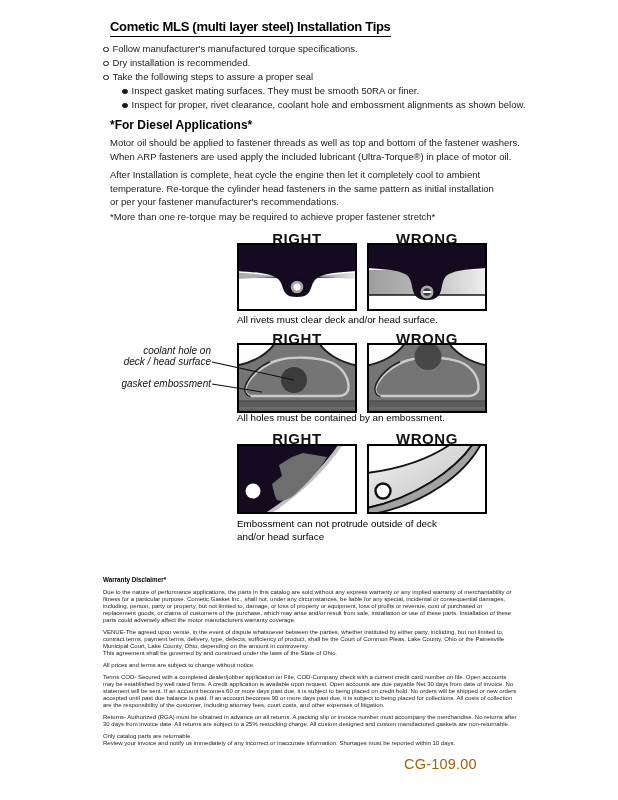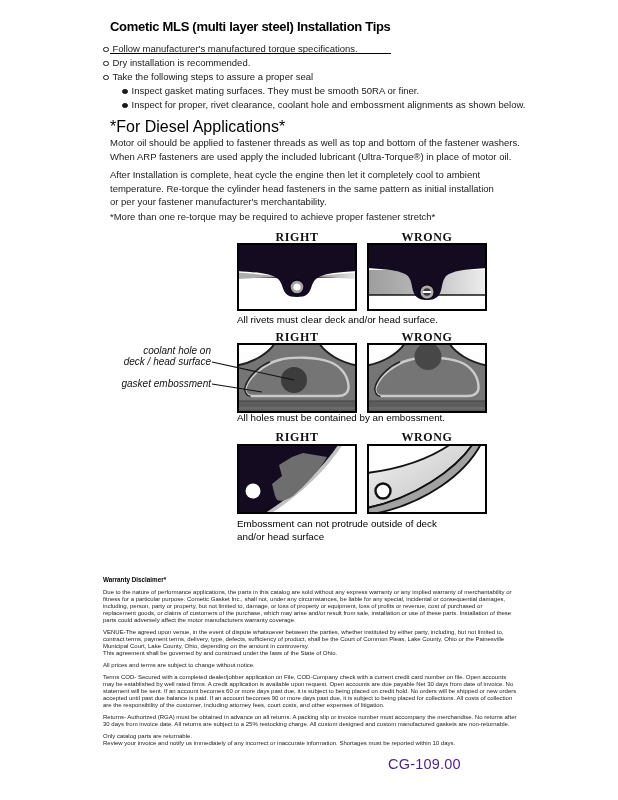--- a/index.html
+++ b/index.html
@@ -1,47 +1,47 @@
 <!DOCTYPE html>
 <html><head>
 <meta charset="utf-8">
 <style>
   html,body{margin:0;padding:0;background:#fff;}
   .page{position:relative;width:618px;height:800px;background:#ffffff;
         font-family:"Liberation Sans",sans-serif;color:#1a1a1a;overflow:hidden;}
 
   .title{position:absolute;left:110px;top:19px;font-size:13px;font-weight:bold;
          letter-spacing:-0.3px;color:#000;border-bottom:1.5px solid #000;
-         padding-bottom:19px;white-space:nowrap;}
+         padding-bottom:2px;white-space:nowrap;}
 
   .bullets{position:absolute;left:103px;top:42px;}
   .b-row{display:flex;align-items:flex-start;line-height:14px;font-size:9.5px;white-space:nowrap;}
   .dot{flex:0 0 auto;width:3.5px;height:3.5px;border:1px solid #1a1a1a;border-radius:50%;
        margin:4.5px 4px 0 0;}
   .b-row.sub{margin-left:19px;}
   .b-row.sub .dot{background:#1a1a1a;}
 
-  .diesel-heading{position:absolute;left:110px;top:118px;font-size:16px;font-weight:normal;color:#000;}
+  .diesel-heading{position:absolute;left:110px;top:118px;font-size:12px;font-weight:bold;color:#000;}
   .para{position:absolute;left:110px;font-size:9.5px;line-height:13.5px;}
   .para div{white-space:nowrap;}
   .p1{top:136px;} .p2{top:168px;} .pnote{top:210px;text-align:right;}
 
-  .dg-label{position:absolute;width:120px;text-align:center;font-size:12px;font-weight:600;
-            letter-spacing:0.6px;color:#111;font-family:Liberation Serif, serif;}
+  .dg-label{position:absolute;width:120px;text-align:center;font-size:15px;font-weight:600;
+            letter-spacing:0.6px;color:#111;}
   .panel{position:absolute;width:120px;display:block;}
   .caption{position:absolute;left:237px;font-size:9.8px;font-weight:normal;color:#000;
            white-space:nowrap;line-height:12.5px;}
   .callout{position:absolute;right:407px;text-align:right;font-size:10px;line-height:11px;
            color:#111;white-space:nowrap;font-style:italic;}
   .leader-svg{position:absolute;left:210px;top:356px;width:90px;height:42px;pointer-events:none;}
 
   .warranty{position:absolute;left:103px;top:576px;width:414px;font-size:6px;line-height:7px;color:#222;}
   .warranty .w-head{font-size:6.3px;font-weight:bold;color:#000;margin:0 0 6px 0;}
   .warranty p{margin:0 0 5px 0;}
-  .footer-code{position:absolute;left:388px;top:756px;font-size:14.5px;letter-spacing:0.2px;color:#4c1d95;}
+  .footer-code{position:absolute;left:404px;top:756px;font-size:14.5px;letter-spacing:0.2px;color:#a16207;}
 </style>
 </head>
 <body>
 
 <div class="page">
 
   <div class="title">Cometic MLS (multi layer steel) Installation Tips</div>
 
   <div class="bullets">
     <div class="b-row">
@@ -67,21 +67,21 @@
   </div>
 
   <div class="diesel-heading">*For Diesel Applications*</div>
   <div class="para p1">
     <div>Motor oil should be applied to fastener threads as well as top and bottom of the fastener washers.</div>
     <div>When ARP fasteners are used apply the included lubricant (Ultra-Torque®) in place of motor oil.</div>
   </div>
   <div class="para p2">
     <div>After Installation is complete, heat cycle the engine then let it completely cool to ambient</div>
     <div>temperature. Re-torque the cylinder head fasteners in the same pattern as initial installation</div>
-    <div>or per your fastener manufacturer's merchantability.</div>
+    <div>or per your fastener manufacturer's recommendations.</div>
   </div>
   <div class="para pnote">
     <div>*More than one re-torque may be required to achieve proper fastener stretch*</div>
   </div>
 
   <div class="dg-label" style="left:237px;top:230px;">RIGHT</div>
   <div class="dg-label" style="left:367px;top:230px;">WRONG</div>
 
   <svg class="panel" style="left:237px;top:243px;height:68px;" viewBox="0 0 120 68">
     <defs>

